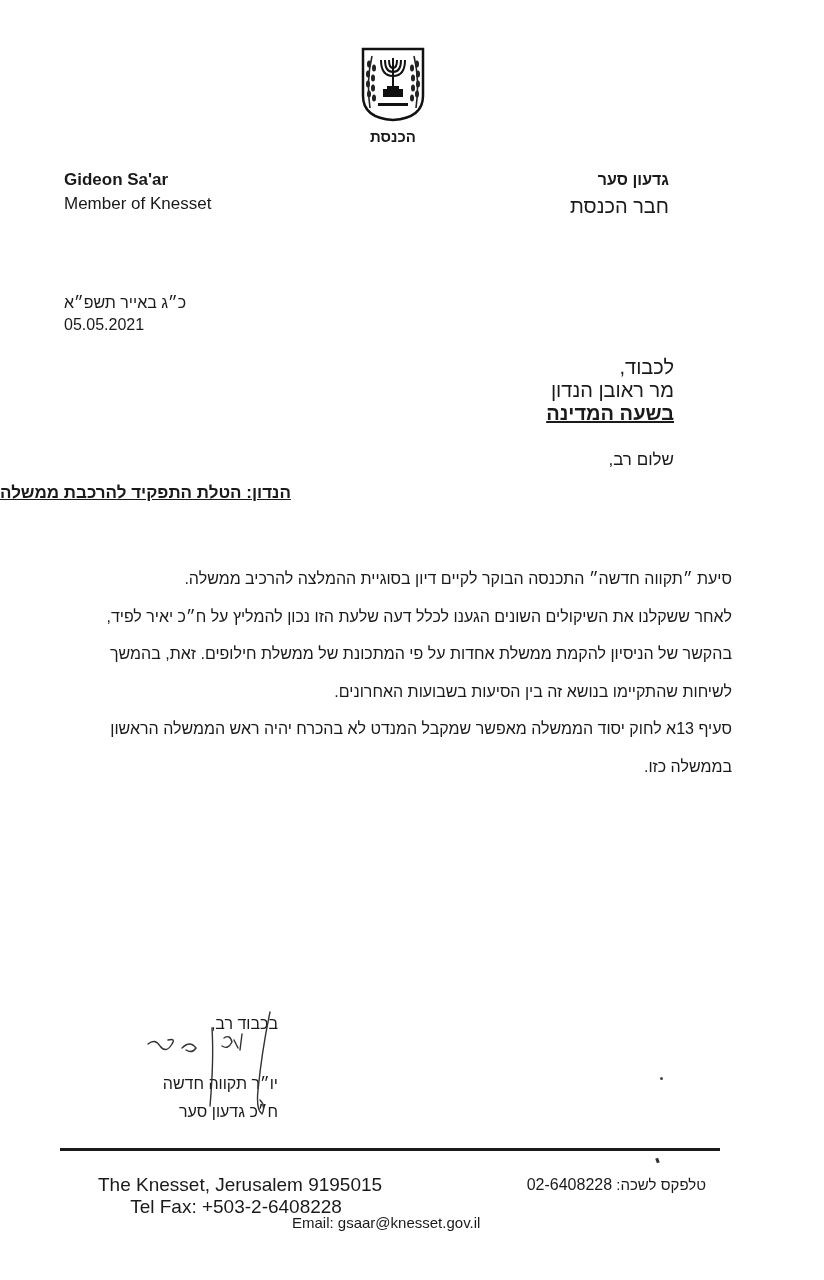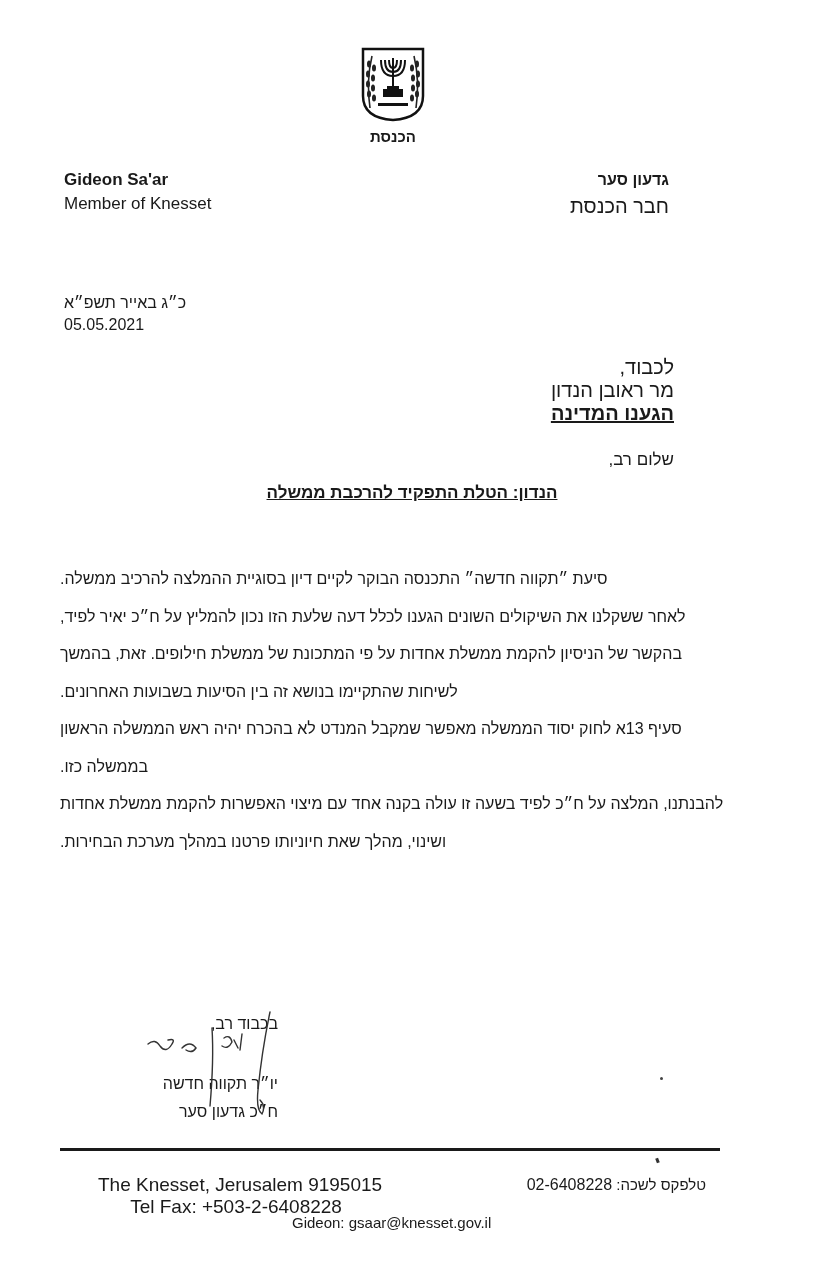--- a/index.html
+++ b/index.html
@@ -11,23 +11,23 @@
                   font-weight: bold; font-size: 15px; direction: rtl; }
   .en-name { left: 64px; top: 170px; font-weight: bold; font-size: 17px; }
   .en-title { left: 64px; top: 194px; font-size: 17px; }
   .he-name { right: 155px; top: 171px; font-weight: bold; font-size: 16px; direction: rtl; text-align: center; }
   .he-title { right: 155px; top: 195px; font-size: 20px; direction: rtl; text-align: right; }
   .date-he { left: 64px; top: 294px; font-size: 16px; direction: rtl; }
   .date-num { left: 64px; top: 316px; font-size: 16px; }
   .addr { right: 150px; top: 356px; direction: rtl; text-align: right; font-size: 20px; line-height: 23px; }
   .addr .bold-u { font-weight: bold; text-decoration: underline; }
   .greet { right: 150px; top: 450px; direction: rtl; font-size: 17px; }
-  .subject { left: 0; right: 0; top: 483px; text-align: center; direction: rtl;
+  .subject { left: 0; right: 0; top: 483px; text-align: left; direction: rtl;
              font-weight: bold; font-size: 17px; text-decoration: underline; }
-  .body { left: 60px; width: 672px; top: 560px; direction: rtl; text-align: left;
+  .body { left: 60px; width: 672px; top: 560px; direction: rtl; text-align: right;
           font-size: 16px; line-height: 37.5px; }
   .body p { margin: 0; }
   .closing { left: 126px; top: 1010px; direction: rtl; text-align: right; width: 152px;
              font-size: 16px; line-height: 28px; }
   .closing .c1 { margin-bottom: 32px; }
   .signature { left: 120px; top: 1010px; width: 170px; height: 110px; pointer-events: none; }
   .footer-line { left: 60px; top: 1148px; width: 660px; height: 3px; background: #1a1a1a; }
   .foot-en { left: 98px; top: 1174px; font-size: 19px; line-height: 22px; text-align: center; }
   .foot-en .l2 { margin-left: -8px; }
   .foot-he { right: 118px; top: 1174px; direction: rtl; text-align: right; font-size: 15px; line-height: 22px; }
@@ -83,32 +83,31 @@
 <div class="abs en-title">Member of Knesset</div>
 <div class="abs he-name">גדעון סער</div>
 <div class="abs he-title">חבר הכנסת</div>
 
 <div class="abs date-he">כ״ג באייר תשפ״א</div>
 <div class="abs date-num">05.05.2021</div>
 
 <div class="abs addr">
   <div>לכבוד,</div>
   <div>מר ראובן הנדון</div>
-  <div class="bold-u">הגענו המדינה</div>
+  <div class="bold-u">בשעה המדינה</div>
 </div>
 
 <div class="abs greet">שלום רב,</div>
 
 <div class="abs subject">הנדון: הטלת התפקיד להרכבת ממשלה</div>
 
 <div class="abs body">
   <p>סיעת ״תקווה חדשה״ התכנסה הבוקר לקיים דיון בסוגיית ההמלצה להרכיב ממשלה.</p>
   <p>לאחר ששקלנו את השיקולים השונים הגענו לכלל דעה שלעת הזו נכון להמליץ על ח״כ יאיר לפיד, בהקשר של הניסיון להקמת ממשלת אחדות על פי המתכונת של ממשלת חילופים. זאת, בהמשך לשיחות שהתקיימו בנושא זה בין הסיעות בשבועות האחרונים.</p>
   <p>סעיף 13א לחוק יסוד הממשלה מאפשר שמקבל המנדט לא בהכרח יהיה ראש הממשלה הראשון בממשלה כזו.</p>
-  <p>להבנתנו, המלצה על ח״כ לפיד בשעה זו עולה בקנה אחד עם מיצוי האפשרות להקמת ממשלת אחדות ושינוי, מהלך שאת חיוניותו פרטנו במהלך מערכת הבחירות.</p>
 </div>
 
 <div class="abs closing">
   <div class="c1">בכבוד רב,</div>
   <div>יו״ר תקווה חדשה</div>
   <div>ח״כ גדעון סער</div>
 </div>
 
 <div class="abs signature">
   <svg width="170" height="110" viewBox="0 0 170 110">
@@ -131,13 +130,13 @@
   <div class="l2">Tel Fax: +503-2-6408228</div>
 </div>
 
 <div class="abs foot-he">
   <div>
     <span>טלפקס לשכה:</span>
     <span class="num">02-6408228</span>
   </div>
 </div>
 
-<div class="abs foot-email">Gideon: gsaar@knesset.gov.il</div>
+<div class="abs foot-email">Email: gsaar@knesset.gov.il</div>
 
 </body></html>

